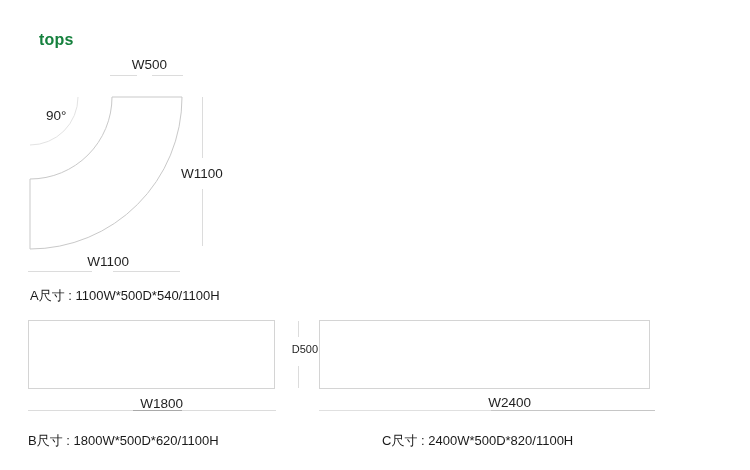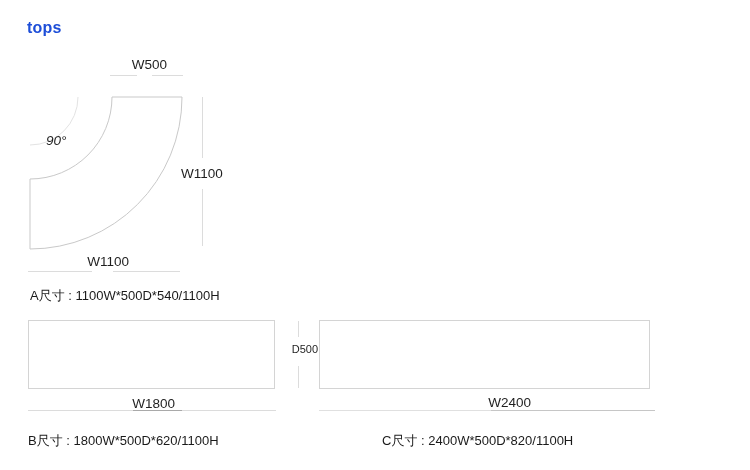--- a/index.html
+++ b/index.html
@@ -12,24 +12,24 @@
     height: 470px;
     background: #ffffff;
     overflow: hidden;
     font-family: "Liberation Sans", "DejaVu Sans", sans-serif;
     color: #1a1a1a;
   }
   .page-title {
     position: absolute;
     left: 27px;
     top: 19px;
-    margin: 0;
+    margin: 12px;
     font-size: 16px;
     font-weight: bold;
-    color: #1d4ed8;
+    color: #15803d;
     letter-spacing: 0.2px;
   }
   .dim-label {
     position: absolute;
     font-size: 13.5px;
     color: #1f1f1f;
     white-space: nowrap;
     line-height: 1.1;
   }
   .centered { text-align: right; }
@@ -68,21 +68,21 @@
 </head>
 <body>
 
 <h1 class="page-title">tops</h1>
 
 <svg class="shape-svg" width="200" height="175" viewBox="0 0 200 175">
   <path d="M 92 12 L 162 12 A 152 152 0 0 1 10 164 L 10 94 A 82 82 0 0 0 92 12 Z" fill="#ffffff" stroke="#c9c9c9" stroke-width="1"></path>
   <path d="M 58 12 A 48 48 0 0 1 10 60" fill="none" stroke="#e3e3e3" stroke-width="1"></path>
 </svg>
 
-<div class="dim-label" style="left:46px; top:134px;font-style:italic;">90°</div>
+<div class="dim-label" style="left:46px; top:109px;">90°</div>
 
 <div class="dim-label centered" style="left:127px; top:58px; width:40px;">W500</div>
 <div class="hline" style="left:110px; top:75px; width:27px;"></div>
 <div class="hline" style="left:152px; top:75px; width:31px;"></div>
 
 <div class="dim-label" style="left:181px; top:167px;">W1100</div>
 <div class="vline" style="left:202px; top:97px; height:61px;"></div>
 <div class="vline" style="left:202px; top:189px; height:57px;"></div>
 
 <div class="dim-label centered" style="left:83px; top:255px; width:46px;">W1100</div>
@@ -92,21 +92,21 @@
 <div class="size-label" style="left:30px; top:288px;">A尺寸 : 1100W*500D*540/1100H</div>
 
 <div class="spec-rect" style="left:28px; top:320px; width:247px; height:69px;"></div>
 
 <div class="dim-label centered" style="left:280px; top:343px; width:38px; font-size:11px;">D500</div>
 <div class="vline" style="left:298px; top:321px; height:16px;"></div>
 <div class="vline" style="left:298px; top:366px; height:22px;"></div>
 
 <div class="spec-rect" style="left:319px; top:320px; width:331px; height:69px;"></div>
 
-<div class="dim-label centered" style="left:128px; top:397px; width:47px;">W1800</div>
+<div class="dim-label centered" style="left:136px; top:397px; width:47px;">W1800</div>
 <div class="hline" style="left:28px; top:410px; width:248px;"></div>
 <div class="hline dark-b" style="left:133px; top:410px; width:49px;"></div>
 
 <div class="dim-label centered" style="left:464px; top:396px; width:47px;margin-left:20px;">W2400</div>
 <div class="hline" style="left:319px; top:410px; width:172px; background:#e0e0e0;"></div>
 <div class="hline dark-c" style="left:491px; top:410px; width:164px;"></div>
 
 <div class="size-label" style="left:28px; top:433px;">B尺寸 : 1800W*500D*620/1100H</div>
 <div class="size-label" style="left:382px; top:433px;">C尺寸 : 2400W*500D*820/1100H</div>
 

